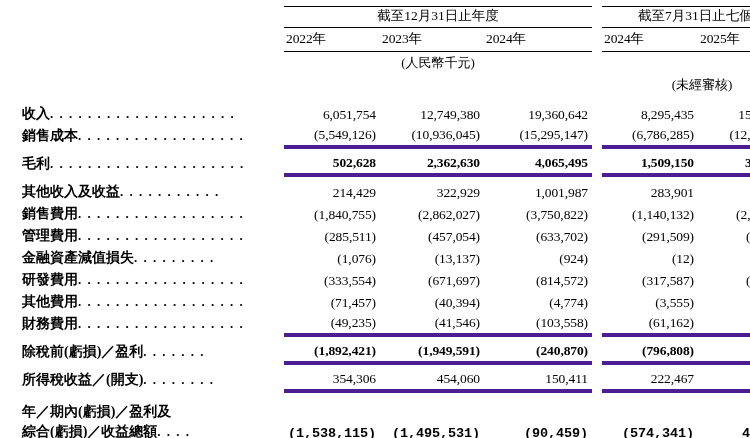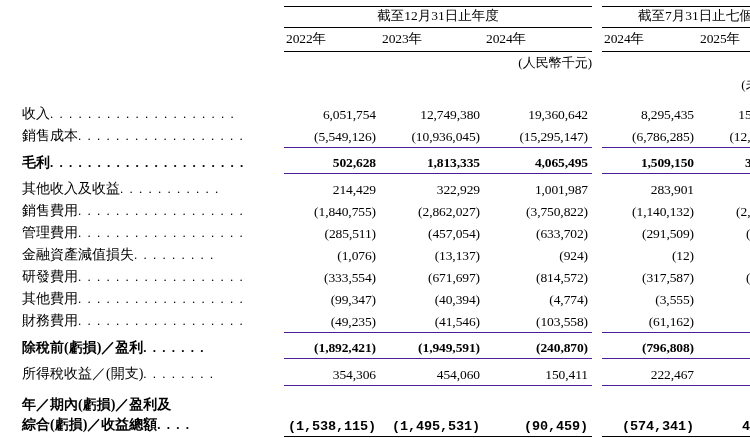--- a/index.html
+++ b/index.html
@@ -46,46 +46,47 @@
     padding: 2px 4px 2px 2px;
     white-space: nowrap;
     font-size: 13.5px;
     letter-spacing: -0.1px;
   }
   .lbl {
     text-align: left;
     padding: 2px 4px 2px 0;
     white-space: nowrap;
     font-size: 14px;
+    font-weight: bold;
   }
   .lbl .dots {
     letter-spacing: 1.5px;
     font-size: 13px;
   }
   .bold { font-weight: bold; }
 
   
   .grp-head {
     text-align: center;
     font-size: 13.5px;
     padding-bottom: 2px;
   }
   .rule-top td { border-top: 1px solid #000; height: 0; line-height: 0; font-size: 0; }
   .hdr-year td.num { text-align: left; padding-bottom: 3px; padding-top: 2px; }
   .hdr-under td.uline { border-bottom: 1px solid #000; height: 0; line-height: 0; font-size: 0; }
-  .sub-note td { text-align: right; font-size: 13px; padding: 2px 0 2px 0; }
+  .sub-note td { text-align: center; font-size: 13px; padding: 2px 0 2px 0; }
 
   .spacer-row td { height: 7px; font-size: 0; line-height: 0; }
   .thin-space td { height: 4px; font-size: 0; line-height: 0; }
 
   .dbl-bottom td.num {
     border-bottom: 3px double #000;
     font-family: Liberation Mono, monospace;
   }
-  .single-bottom td.num { border-bottom: 1px solid #4c1d95; }
+  .single-bottom td.num { border-bottom: 4px solid #4c1d95; }
 
   .twoline .lbl { line-height: 1.45; white-space: normal; }
 </style>
 </head>
 <body>
 
 <div class="sheet">
   <table class="fin">
     <colgroup>
       <col class="lbl">
@@ -172,21 +173,21 @@
         <td class="num">(6,786,285)</td>
         <td class="num">(12,418,212)</td>
       </tr>
       <tr class="thin-space">
           <td colspan="7"></td>
         </tr>
 
       <tr class="bold single-bottom">
         <td class="lbl bold"><span>毛利</span><span class="dots">. . . . . . . . . . . . . . . . . . . . .</span></td>
         <td class="num bold">502,628</td>
-        <td class="num bold">1,813,335</td>
+        <td class="num bold">2,362,630</td>
         <td class="num bold">4,065,495</td>
         <td></td>
         <td class="num bold">1,509,150</td>
         <td class="num bold">3,363,269</td>
       </tr>
       <tr class="thin-space">
           <td colspan="7"></td>
         </tr>
 
       <tr>
@@ -234,21 +235,21 @@
         <td class="num">(333,554)</td>
         <td class="num">(671,697)</td>
         <td class="num">(814,572)</td>
         <td></td>
         <td class="num">(317,587)</td>
         <td class="num">(636,903)</td>
       </tr>
 
       <tr>
         <td class="lbl"><span>其他費用</span><span class="dots">. . . . . . . . . . . . . . . . . .</span></td>
-        <td class="num">(99,347)</td>
+        <td class="num">(71,457)</td>
         <td class="num">(40,394)</td>
         <td class="num">(4,774)</td>
         <td></td>
         <td class="num">(3,555)</td>
         <td class="num">(4,342)</td>
       </tr>
 
       <tr class="single-bottom">
         <td class="lbl"><span>財務費用</span><span class="dots">. . . . . . . . . . . . . . . . . .</span></td>
         <td class="num">(49,235)</td>

